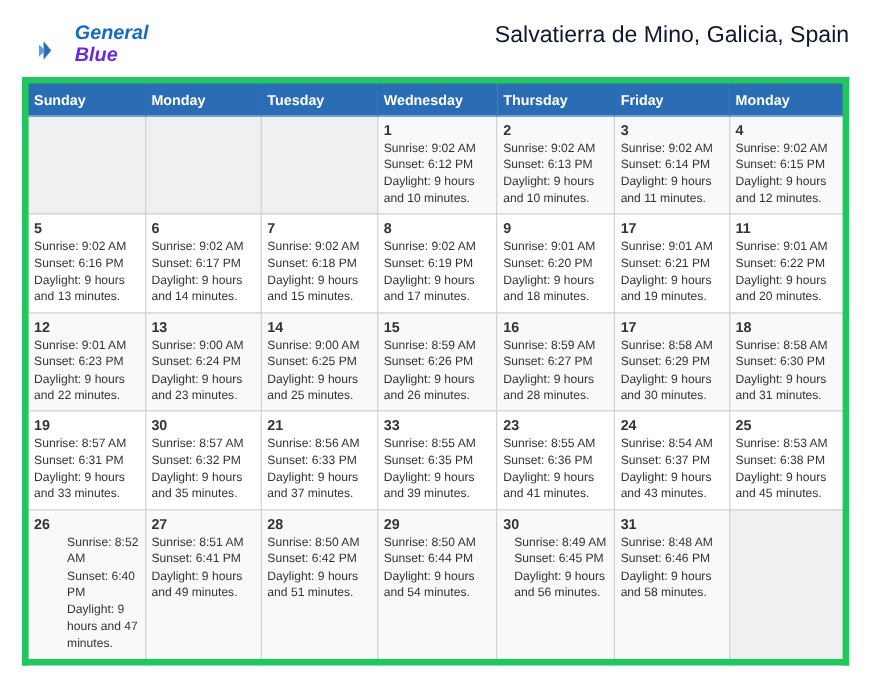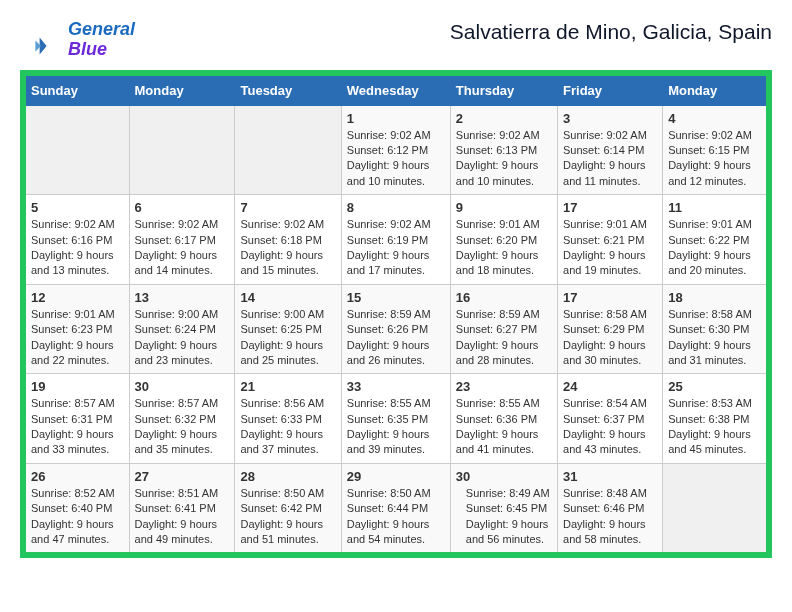--- a/index.html
+++ b/index.html
@@ -279,21 +279,21 @@
         <td>
           <span class="day-num">25</span>
           <div class="cell-content" style="white-space: pre-line;">Sunrise: 8:53 AM
 Sunset: 6:38 PM
 Daylight: 9 hours and 45 minutes.</div>
         </td>
       </tr>
       <tr>
         <td>
           <span class="day-num">26</span>
-          <div class="cell-content" style="white-space: pre-line;">Sunrise: 8:52 AM
+          <div class="cell-content" style="white-space: pre-line; margin-left: 30px;">Sunrise: 8:52 AM
 Sunset: 6:40 PM
 Daylight: 9 hours and 47 minutes.</div>
         </td>
         <td>
           <span class="day-num">27</span>
           <div class="cell-content" style="white-space: pre-line;">Sunrise: 8:51 AM
 Sunset: 6:41 PM
 Daylight: 9 hours and 49 minutes.</div>
         </td>
         <td>

